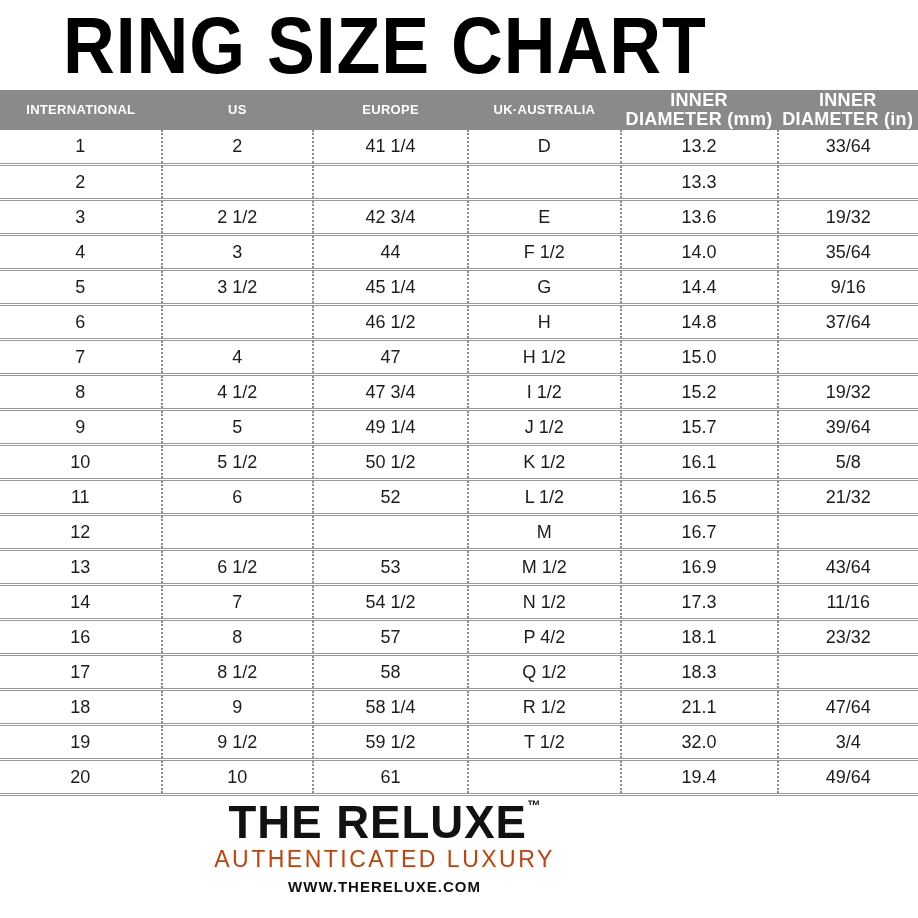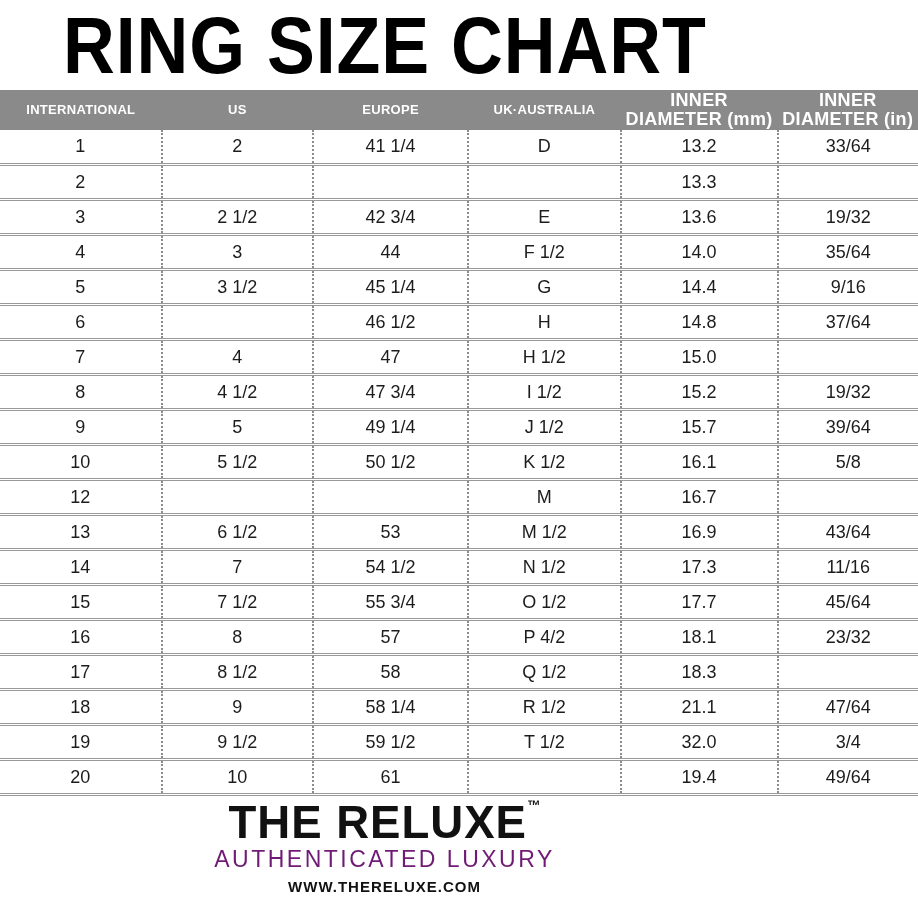--- a/index.html
+++ b/index.html
@@ -81,21 +81,21 @@
   .brand sup {
     font-size:14px;
     font-weight:bold;
     vertical-align:28px;
     letter-spacing:0;
   }
   .tagline {
     font-size:23px;
     font-weight:400;
     letter-spacing:2.5px;
-    color:#701a75;
+    color:#c2410c;
     margin-top:1px;
   }
   .website {
     font-size:15px;
     font-weight:bold;
     letter-spacing:1px;
     color:#111;
     margin-top:5px;
   }
 </style>
@@ -204,20 +204,28 @@
         </tr>
         <tr>
           <td>10</td>
           <td>5 1/2</td>
           <td>50 1/2</td>
           <td>K 1/2</td>
           <td>16.1</td>
           <td>5/8</td>
         </tr>
         <tr>
+          <td>11</td>
+          <td>6</td>
+          <td>52</td>
+          <td>L 1/2</td>
+          <td>16.5</td>
+          <td>21/32</td>
+        </tr>
+        <tr>
           <td>12</td>
           <td></td>
           <td></td>
           <td>M</td>
           <td>16.7</td>
           <td></td>
         </tr>
         <tr>
           <td>13</td>
           <td>6 1/2</td>
@@ -226,28 +234,20 @@
           <td>16.9</td>
           <td>43/64</td>
         </tr>
         <tr>
           <td>14</td>
           <td>7</td>
           <td>54 1/2</td>
           <td>N 1/2</td>
           <td>17.3</td>
           <td>11/16</td>
-        </tr>
-        <tr>
-          <td>15</td>
-          <td>7 1/2</td>
-          <td>55 3/4</td>
-          <td>O 1/2</td>
-          <td>17.7</td>
-          <td>45/64</td>
         </tr>
         <tr>
           <td>16</td>
           <td>8</td>
           <td>57</td>
           <td>P 4/2</td>
           <td>18.1</td>
           <td>23/32</td>
         </tr>
         <tr>

